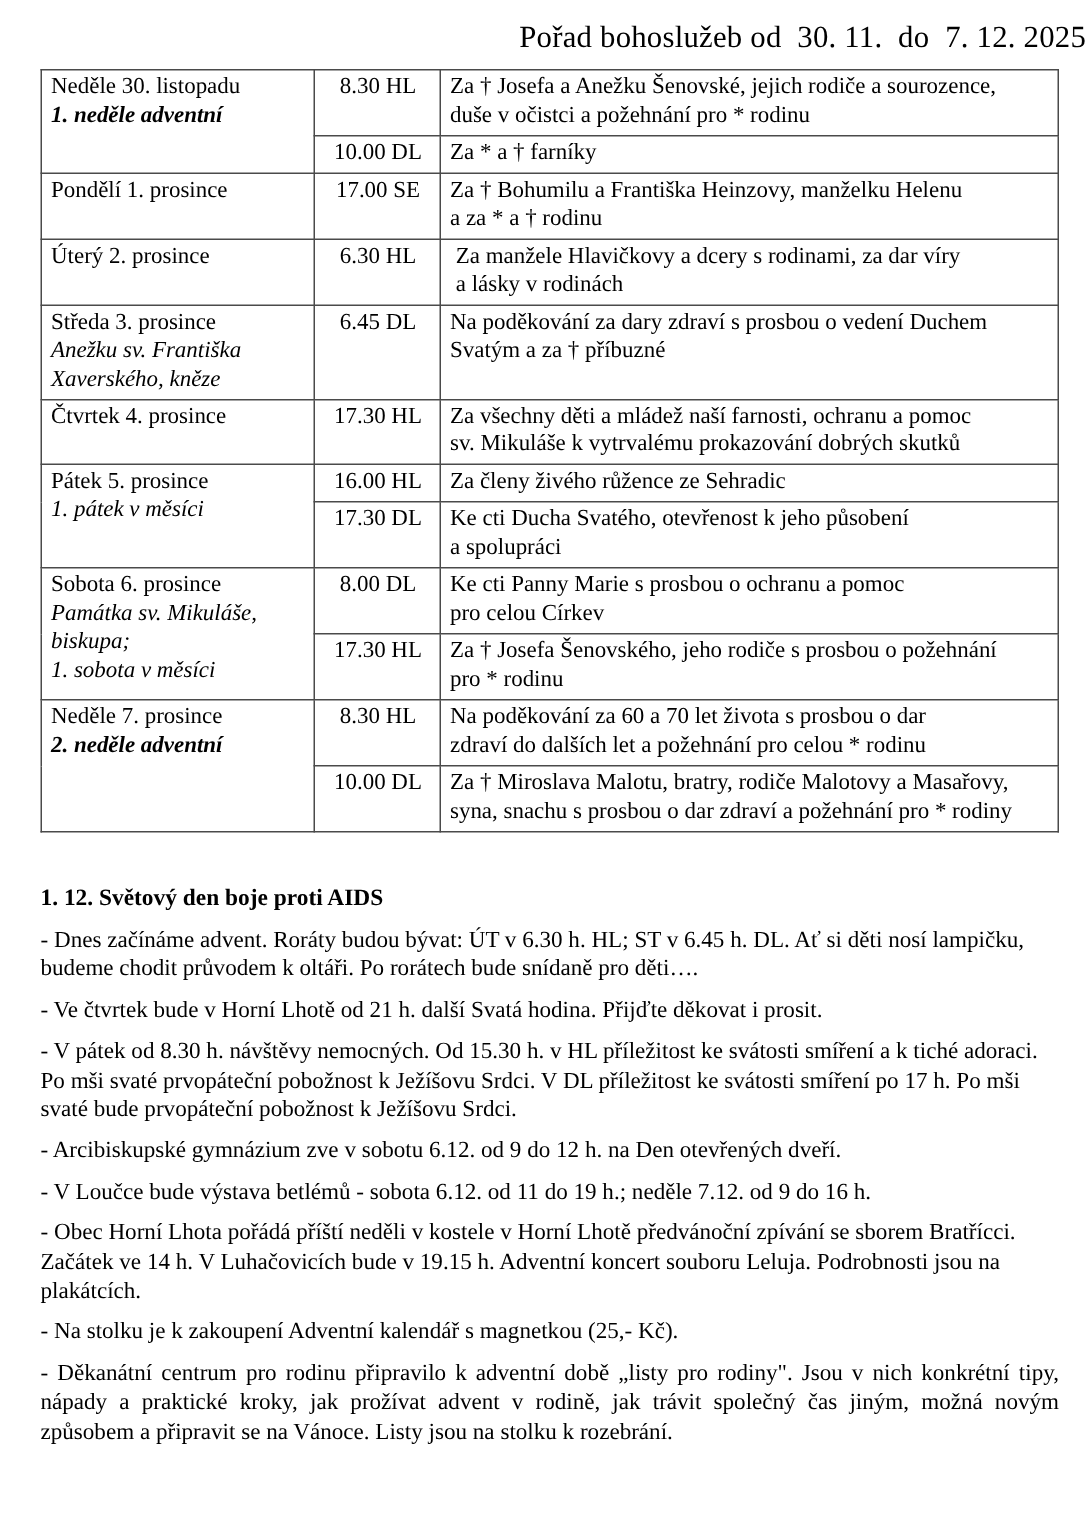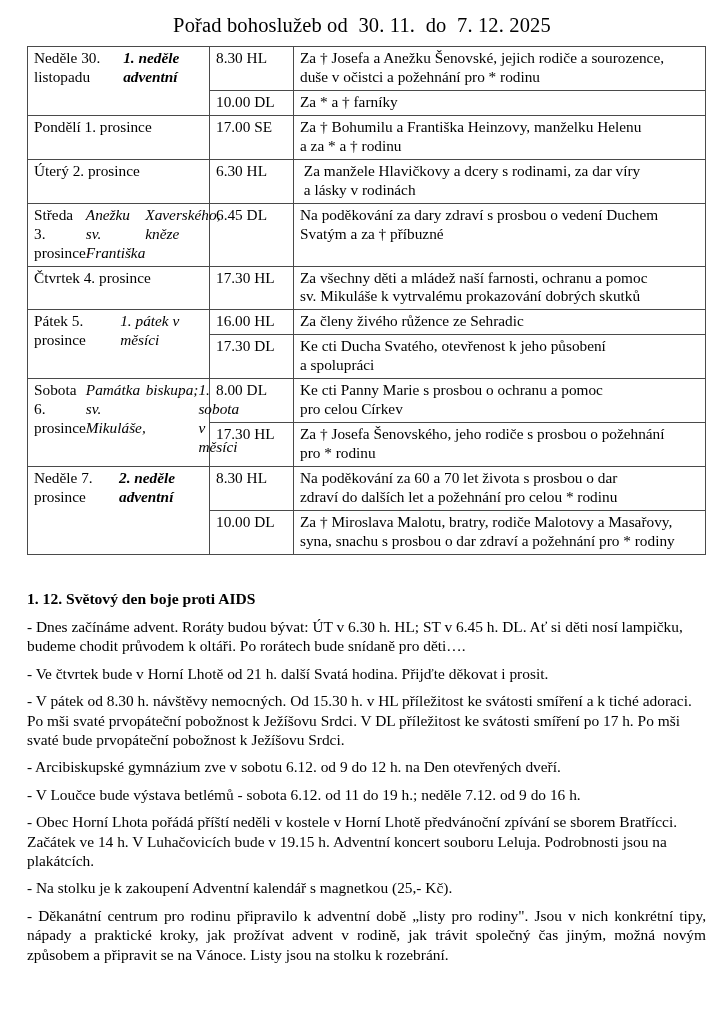--- a/index.html
+++ b/index.html
@@ -18,21 +18,21 @@
   }
   .page {
     position: relative;
     width: 724px;
     height: 1024px;
     box-sizing: border-box;
     padding: 0;
   }
   
   .doc-title {
-    text-align: center;
+    text-align: right;
     font-size: 20.5px;
     font-weight: normal;
     letter-spacing: 0.15px;
     margin: 0;
     padding: 14px 0 9px 0;
     white-space: pre;
   }
   
   .schedule-wrap {
     padding: 0 18px 0 27px;
@@ -50,39 +50,40 @@
     font-size: 15.3px;
     line-height: 1.24;
   }
   td.col-day {
     width: 170px;
     padding-left: 8px;
     padding-right: 3px;
   }
   td.col-time {
     width: 72px;
-    text-align: left;
+    text-align: center;
     white-space: nowrap;
     padding-right: 7px;
     padding-left: 2px;
   }
   td.col-intent {
     padding-left: 8px;
   }
   .day-main { display: block; }
   .day-sub {
     display: block;
     font-style: italic;
   }
   .day-sub.bold {
     font-weight: bold;
   }
   .line { display: block; white-space: pre; }
   .day-cell-inner {
     display: flex;
+    flex-direction: column;
     justify-content: flex-start;
     min-height: 100%;
   }
   td.vmid { vertical-align: middle; }
   
   .notices {
     padding: 0 18px 0 27px;
     margin-top: 35px;
   }
   .notice-heading {

